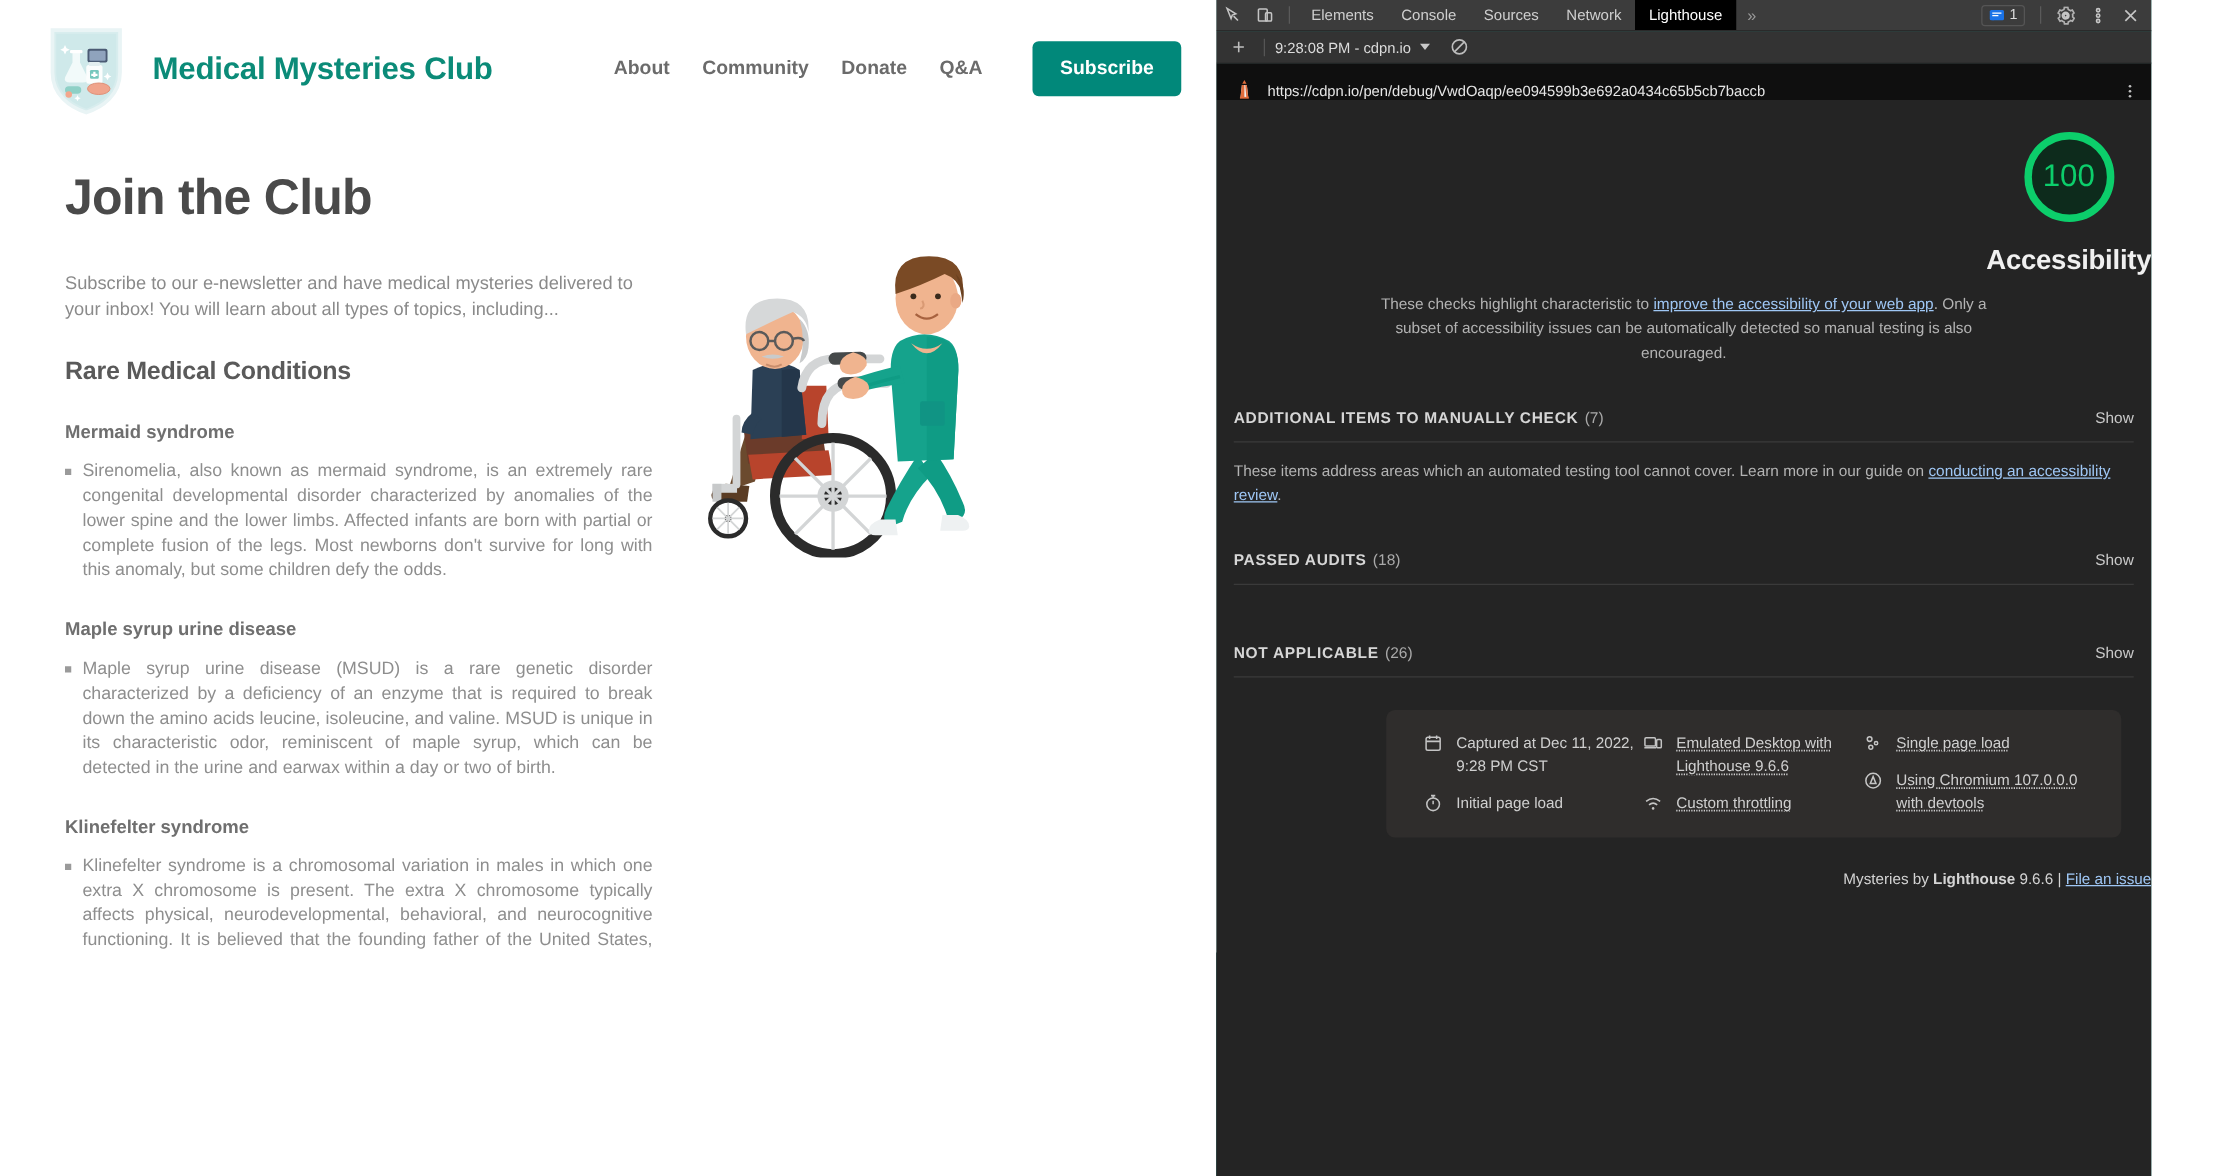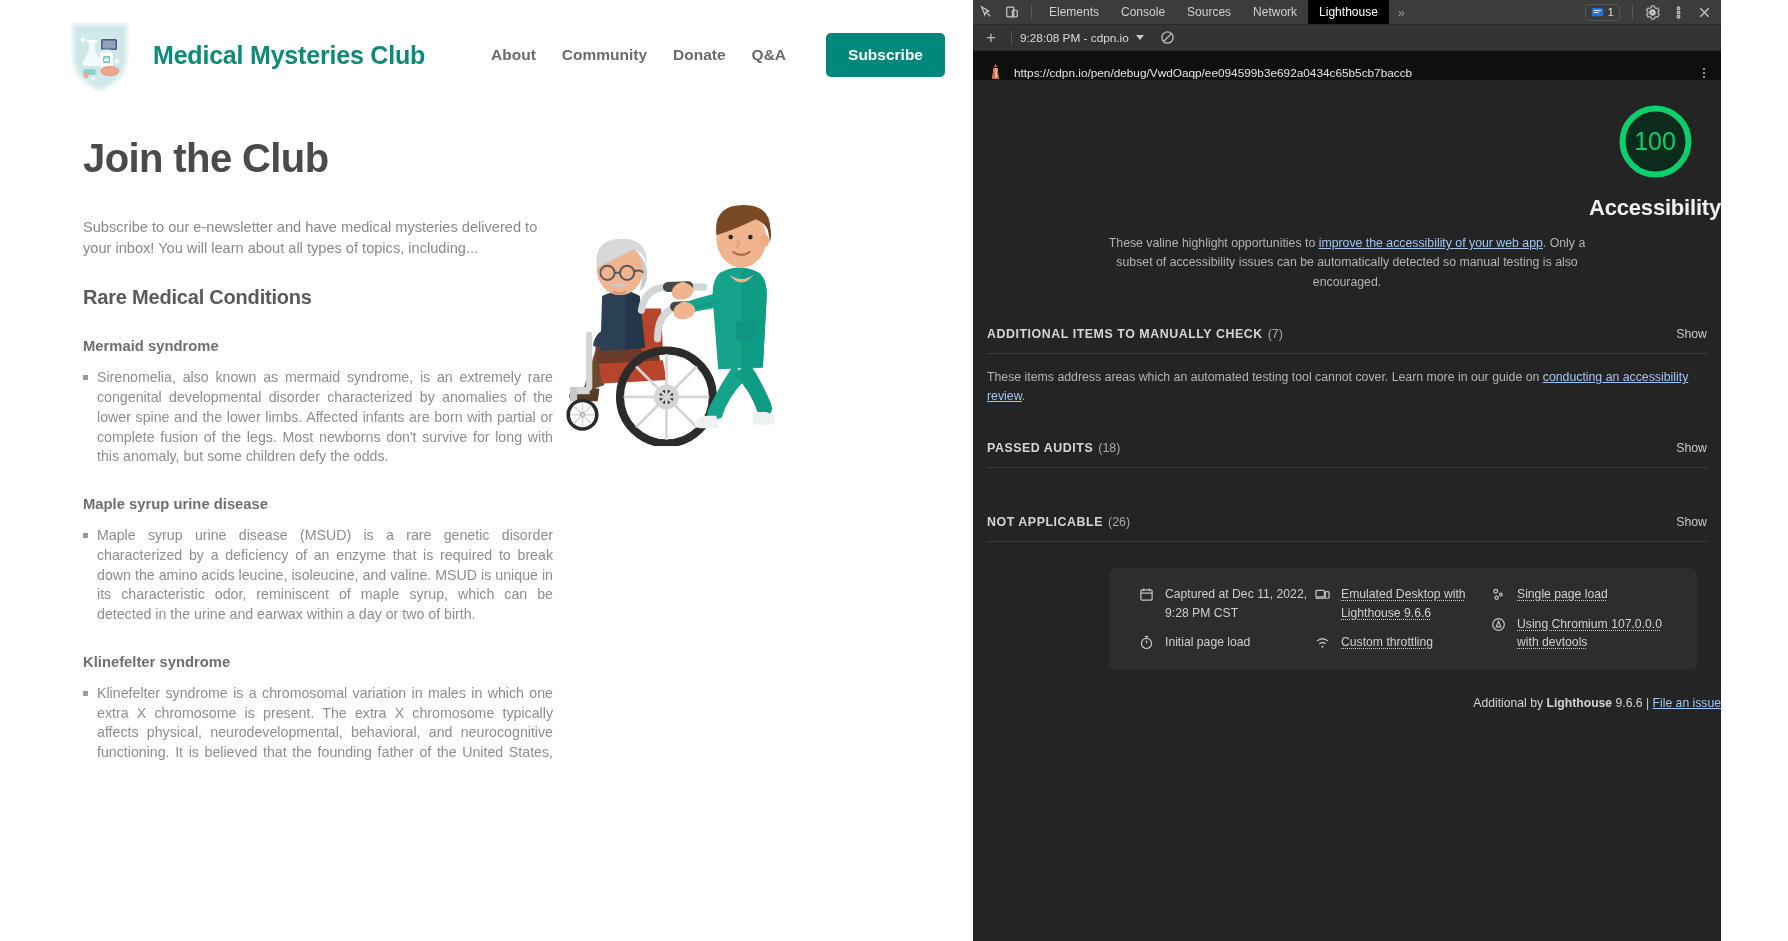--- a/index.html
+++ b/index.html
@@ -6,21 +6,21 @@
   html, body {
     width: 1788px; height: 941px;
     font-family: "Liberation Sans", sans-serif;
     overflow: hidden; background: #fff;
   }
   .screen { position: relative; width: 1788px; height: 941px; display: flex; }
 
   
   .page {
     width: 973px; height: 762px; background: #fff;
-    position: relative; overflow: hidden; padding-left: 31px;
+    position: relative; overflow: hidden;
   }
   .site-header {
     display: flex; align-items: center;
     padding: 12px 28px 10px 38px; height: 108px;
   }
   .logo-shield { width: 62px; height: 74px; flex: 0 0 auto; }
   .brand {
     font-size: 25px; font-weight: 700; color: #0b8b78;
     margin-left: 22px; letter-spacing: -0.2px; white-space: nowrap;
   }
@@ -465,21 +465,21 @@
           <svg width="79" height="79" viewBox="0 0 79 79">
             <circle cx="39.5" cy="39.5" r="33" fill="#0d2b1c"></circle>
             <circle cx="39.5" cy="39.5" r="33" fill="none" stroke="#0cce6b" stroke-width="6" stroke-dasharray="207.3 207.3" stroke-dashoffset="0" stroke-linecap="round"></circle>
           </svg>
           <div class="gauge-num">100</div>
         </div>
         <div class="gauge-title">Accessibility</div>
       </div>
 
       <div class="lh-desc">
-        <span>These valine highlight opportunities to </span><a class="lh-link" href="#">improve the accessibility of your web app</a><span>. Only a subset of accessibility issues can be automatically detected so manual testing is also encouraged.</span>
+        <span>These checks highlight characteristic to </span><a class="lh-link" href="#">improve the accessibility of your web app</a><span>. Only a subset of accessibility issues can be automatically detected so manual testing is also encouraged.</span>
       </div>
 
       <div class="lh-sections">
 
         <div class="lh-section">
           <div class="lh-sec-head">
             <span class="lh-sec-title">Additional items to manually check</span>
             <span class="lh-sec-count">(7)</span>
             <span class="lh-show">Show</span>
           </div>
@@ -573,18 +573,18 @@
                   <circle cx="8" cy="8" r="6.2"></circle>
                   <path d="M8 4.6 L10.4 10.5 L5.6 10.5 Z"></path>
                 </svg>
             </span>
             <span class="meta-txt dotted">Using Chromium 107.0.0.0 with devtools</span>
           </div>
         </div>
       </div>
 
       <div class="lh-footer">
-        <span>Additional by </span><b>Lighthouse</b><span> 9.6.6 | </span><a class="lh-link" href="#">File an issue</a>
+        <span>Mysteries by </span><b>Lighthouse</b><span> 9.6.6 | </span><a class="lh-link" href="#">File an issue</a>
       </div>
 
     </div>
   </div>
 </div>
 
 </body></html>

